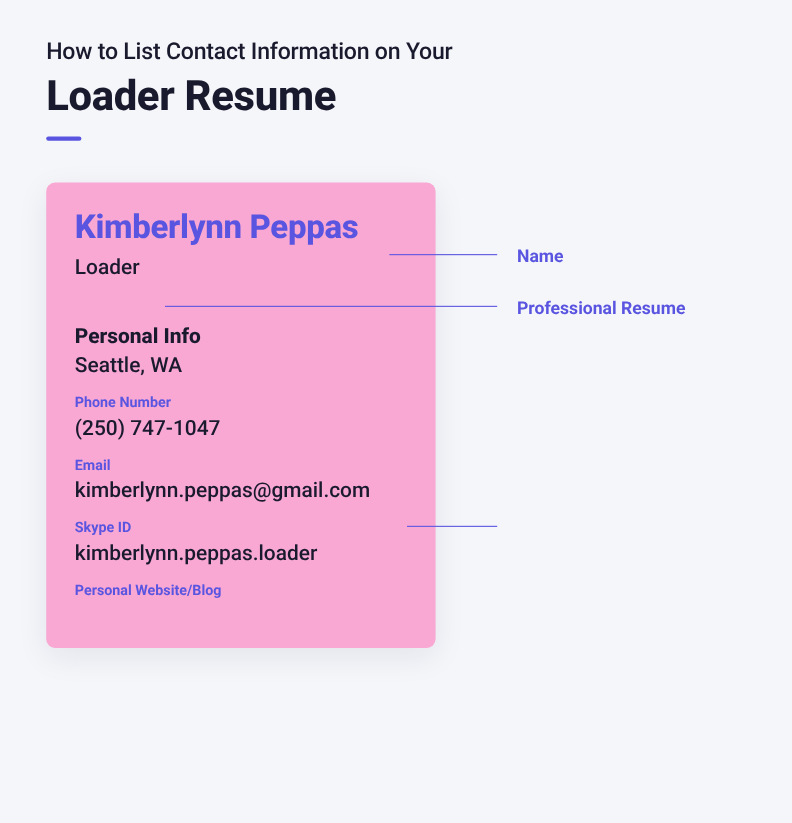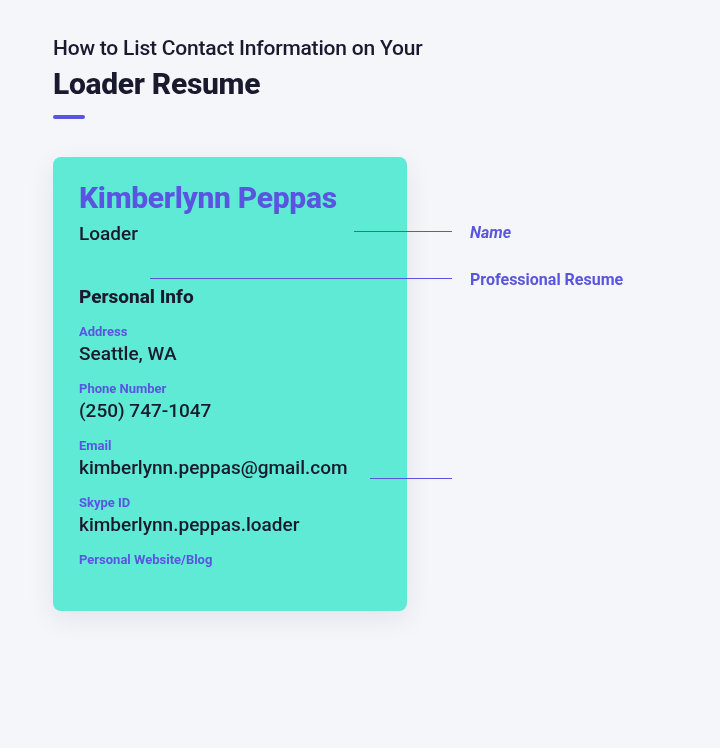--- a/index.html
+++ b/index.html
@@ -4,45 +4,45 @@
 <style>
   * { box-sizing: border-box; margin: 0; padding: 0; }
   body {
     font-family: -apple-system, BlinkMacSystemFont, "Segoe UI", Roboto, Arial, sans-serif;
     background: #f5f6fa;
     width: 720px;
     height: 748px;
     overflow: hidden;
   }
   .container {
-    padding: 36px 53px;
+    padding: 36px 42px;
     position: relative;
   }
   .heading-small {
     font-size: 21px;
     font-weight: 500;
     color: #1a1a2e;
     letter-spacing: -0.2px;
   }
   .heading-large {
-    font-size: 30px;
+    font-size: 38px;
     font-weight: 800;
     color: #1a1a2e;
     margin-top: 6px;
     letter-spacing: -0.3px;
   }
   .underline {
     width: 32px;
     height: 4px;
     background: #5a55e0;
     border-radius: 2px;
     margin-top: 14px;
   }
   .card {
-    background: #5eead4;
+    background: #f9a8d4;
     border-radius: 8px;
     box-shadow: 0 8px 28px rgba(20, 20, 50, 0.08);
     width: 354px;
     margin-top: 38px;
     padding: 24px 26px 44px 26px;
     position: relative;
   }
   .name {
     font-size: 30px;
     font-weight: 800;
@@ -79,41 +79,40 @@
     font-size: 16px;
     font-weight: 700;
     color: #5a55e0;
     white-space: nowrap;
   }
   .annotation-line {
     position: absolute;
     height: 1px;
     background: #5a55e0;
   }
-  .annotation-name { top: 223px; left: 470px; font-style: italic; }
+  .annotation-name { top: 223px; left: 470px; }
   .annotation-line-name { top: 231px; left: 354px; width: 98px; }
   .annotation-title { top: 270px; left: 470px; }
   .annotation-line-title { top: 278px; left: 150px; width: 302px; }
   .annotation-contact { top: 470px; left: 470px; }
   .annotation-line-contact { top: 478px; left: 370px; width: 82px; }
 </style>
 </head>
 <body>
 
 <div class="container">
   <div class="heading-small">How to List Contact Information on Your</div>
   <div class="heading-large">Loader Resume</div>
   <div class="underline"></div>
 
   <div class="card">
     <div class="name">Kimberlynn Peppas</div>
     <div class="title">Loader</div>
     <div class="section-heading">Personal Info</div>
 
-    <div class="field-label">Address</div>
     <div class="field-value">Seattle, WA</div>
 
     <div class="field-label">Phone Number</div>
     <div class="field-value">(250) 747-1047</div>
 
     <div class="field-label">Email</div>
     <div class="field-value">kimberlynn.peppas@gmail.com</div>
 
     <div class="field-label">Skype ID</div>
     <div class="field-value">kimberlynn.peppas.loader</div>

